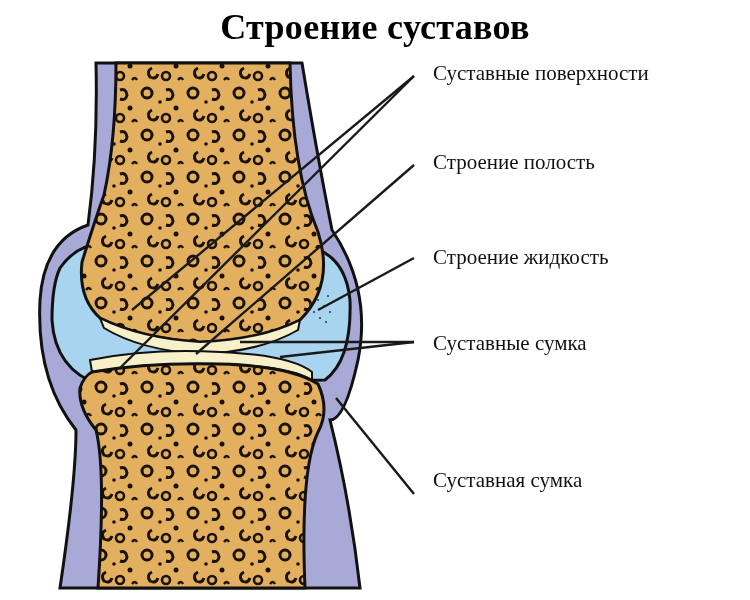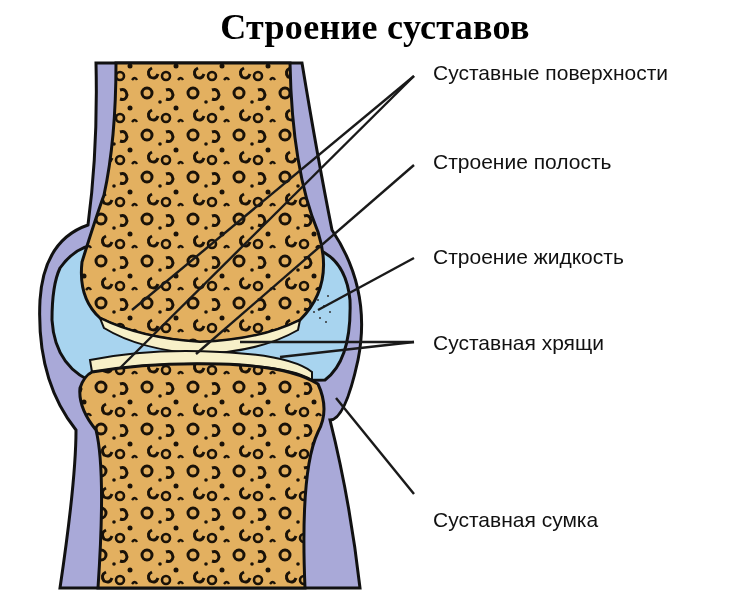--- a/index.html
+++ b/index.html
@@ -4,21 +4,21 @@
 <style>
   html, body { margin:0; padding:0; background:#ffffff; }
   body { width:750px; height:600px; position:relative; overflow:hidden; }
   .title {
     position:absolute; left:0; top:6px; width:750px; text-align:center;
     font-family:"Liberation Serif","DejaVu Serif",serif; font-weight:bold;
     font-size:36px; color:#000; letter-spacing:0.3px;
   }
   .label {
     position:absolute; left:433px;
-    font-family:Liberation Sans, sans-serif;
+    font-family:Liberation Serif, serif;
     font-size:21px; color:#111; white-space:nowrap;
   }
   svg.diagram { position:absolute; left:0; top:0; }
 </style>
 </head>
 <body>
 
 <div class="title">Строение суставов</div>
 
 <svg class="diagram" width="750" height="600" viewBox="0 0 750 600">
@@ -66,14 +66,14 @@
     <line x1="414" y1="258" x2="318" y2="310"></line>
     <line x1="414" y1="342" x2="240" y2="342"></line>
     <line x1="414" y1="342" x2="280" y2="357"></line>
     <line x1="414" y1="494" x2="336" y2="398"></line>
   </g>
 </svg>
 
 <div class="label" style="top:61px">Суставные поверхности</div>
 <div class="label" style="top:150px">Строение полость</div>
 <div class="label" style="top:245px">Строение жидкость</div>
-<div class="label" style="top:331px">Суставная хрящи</div>
-<div class="label" style="top:508px">Суставная сумка</div>
+<div class="label" style="top:331px">Суставные сумка</div>
+<div class="label" style="top:468px">Суставная сумка</div>
 
 </body></html>

